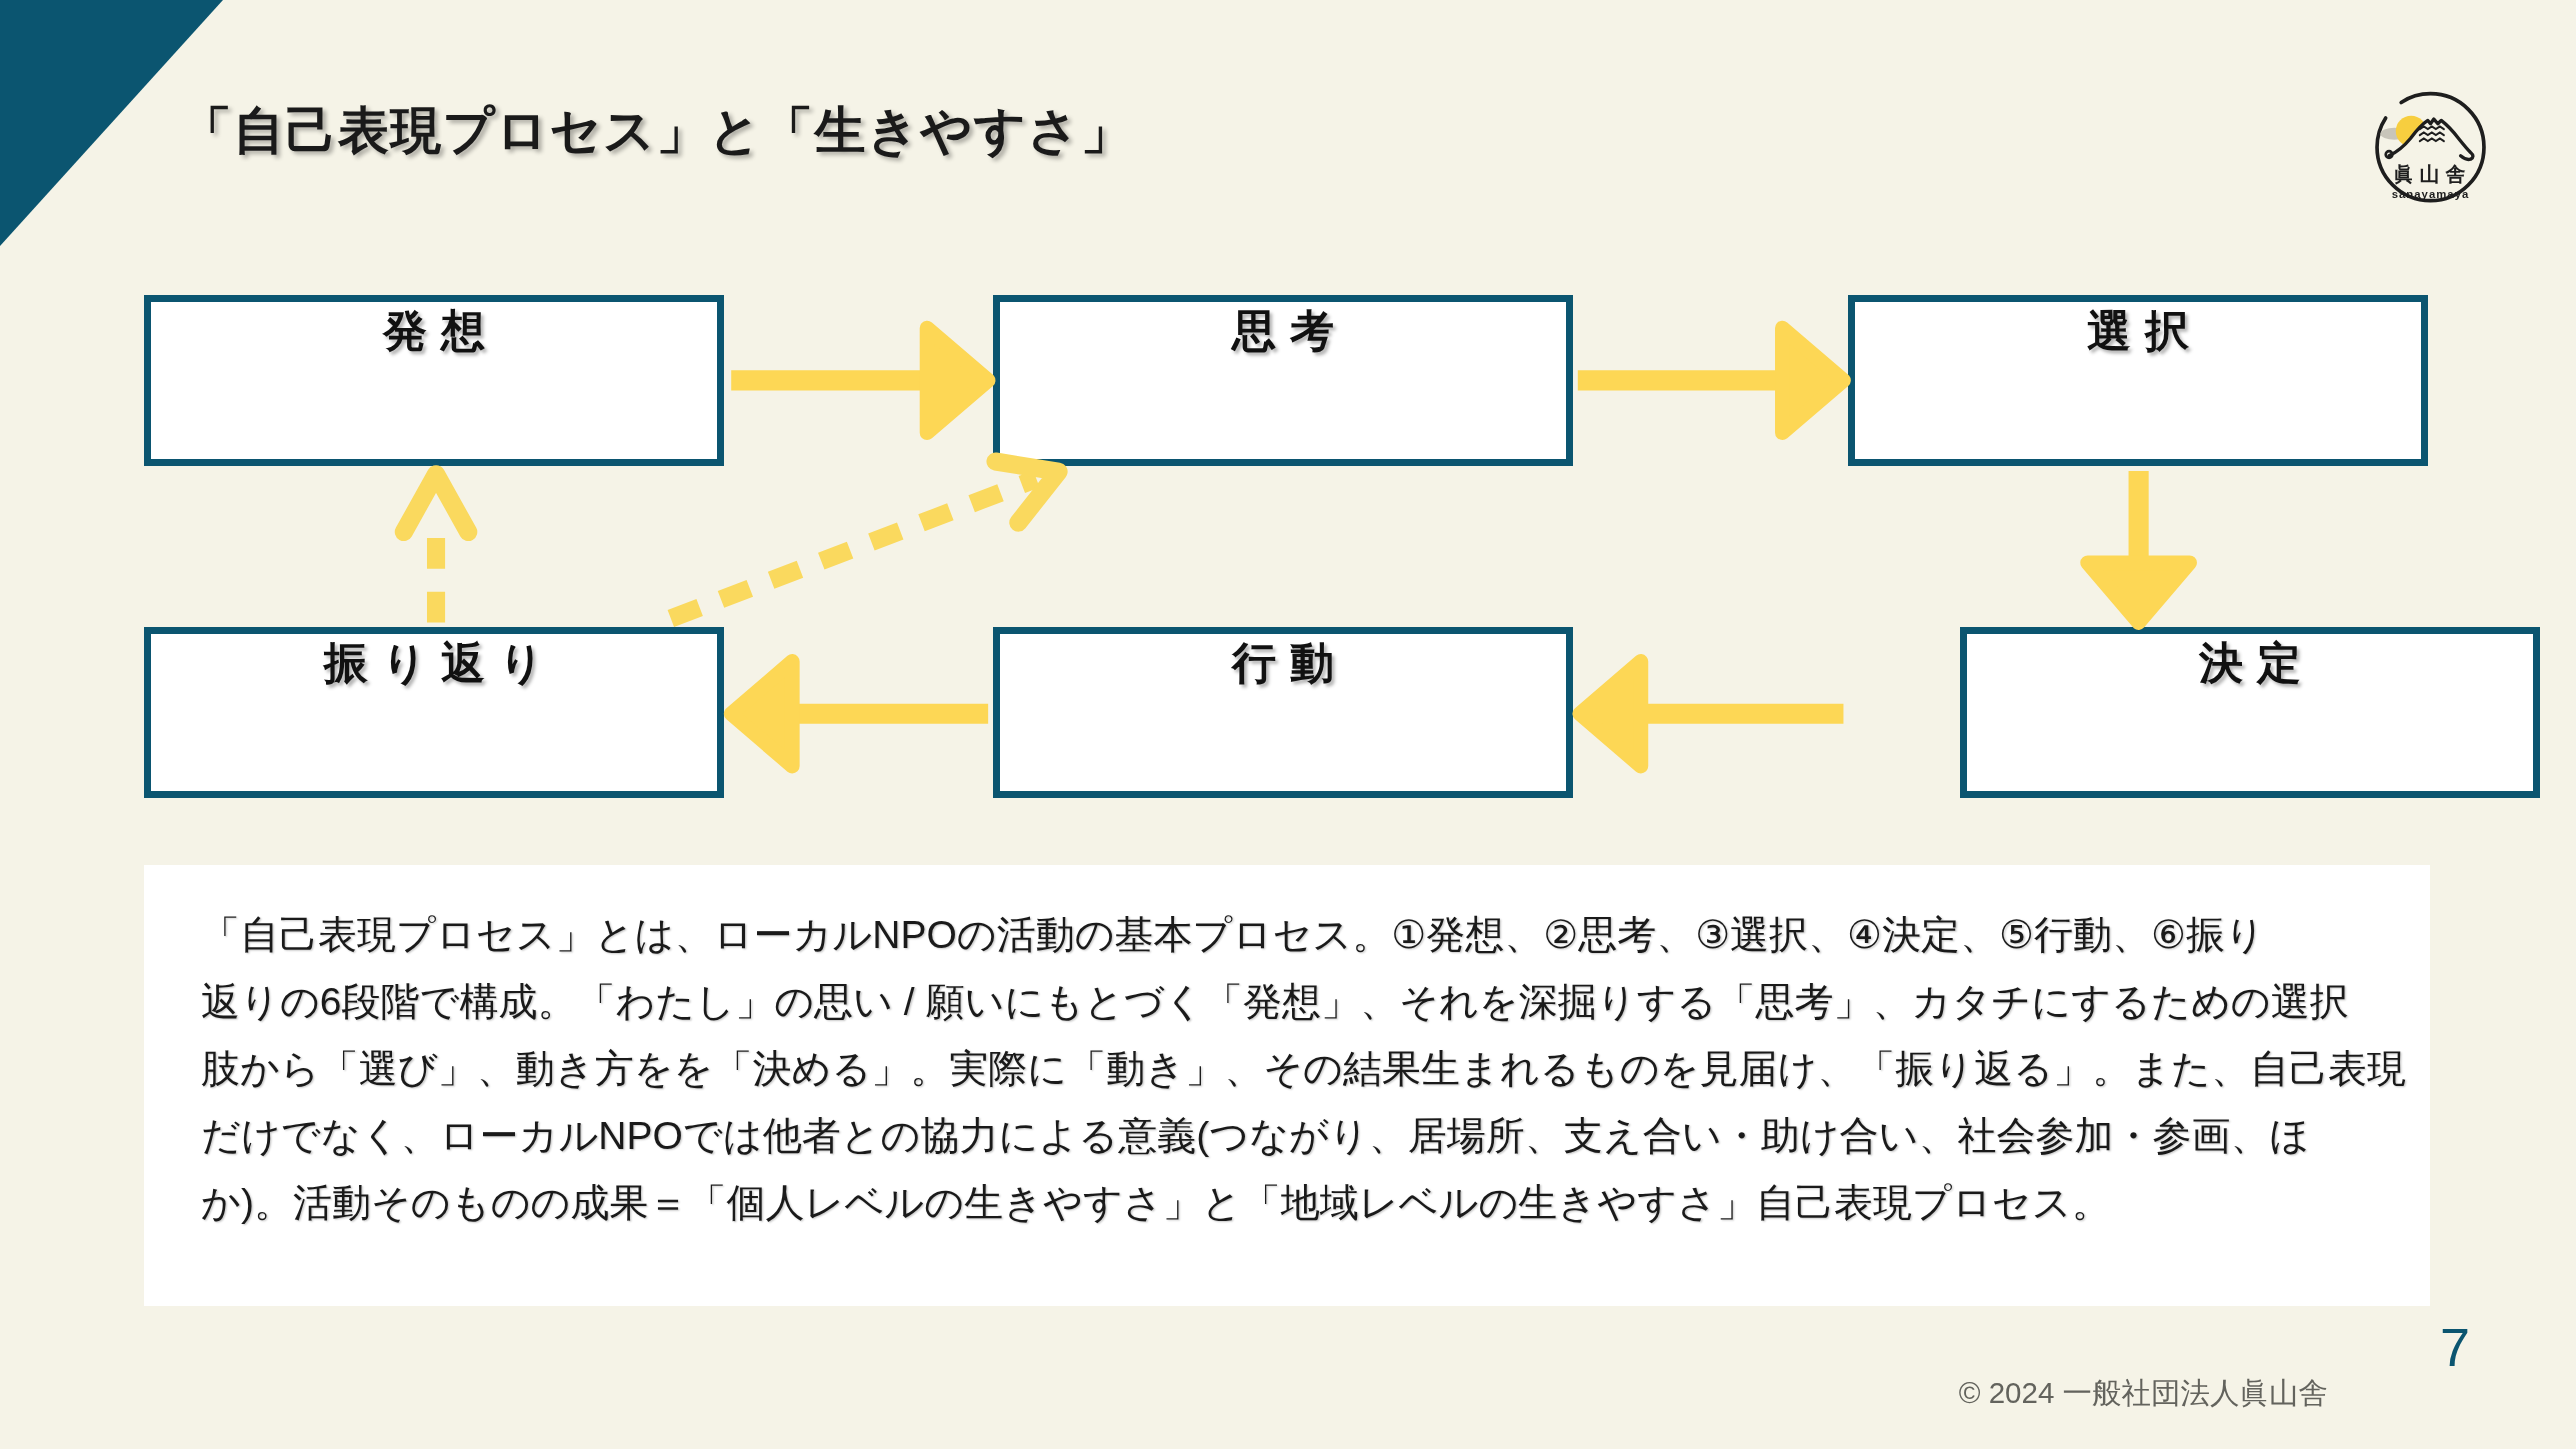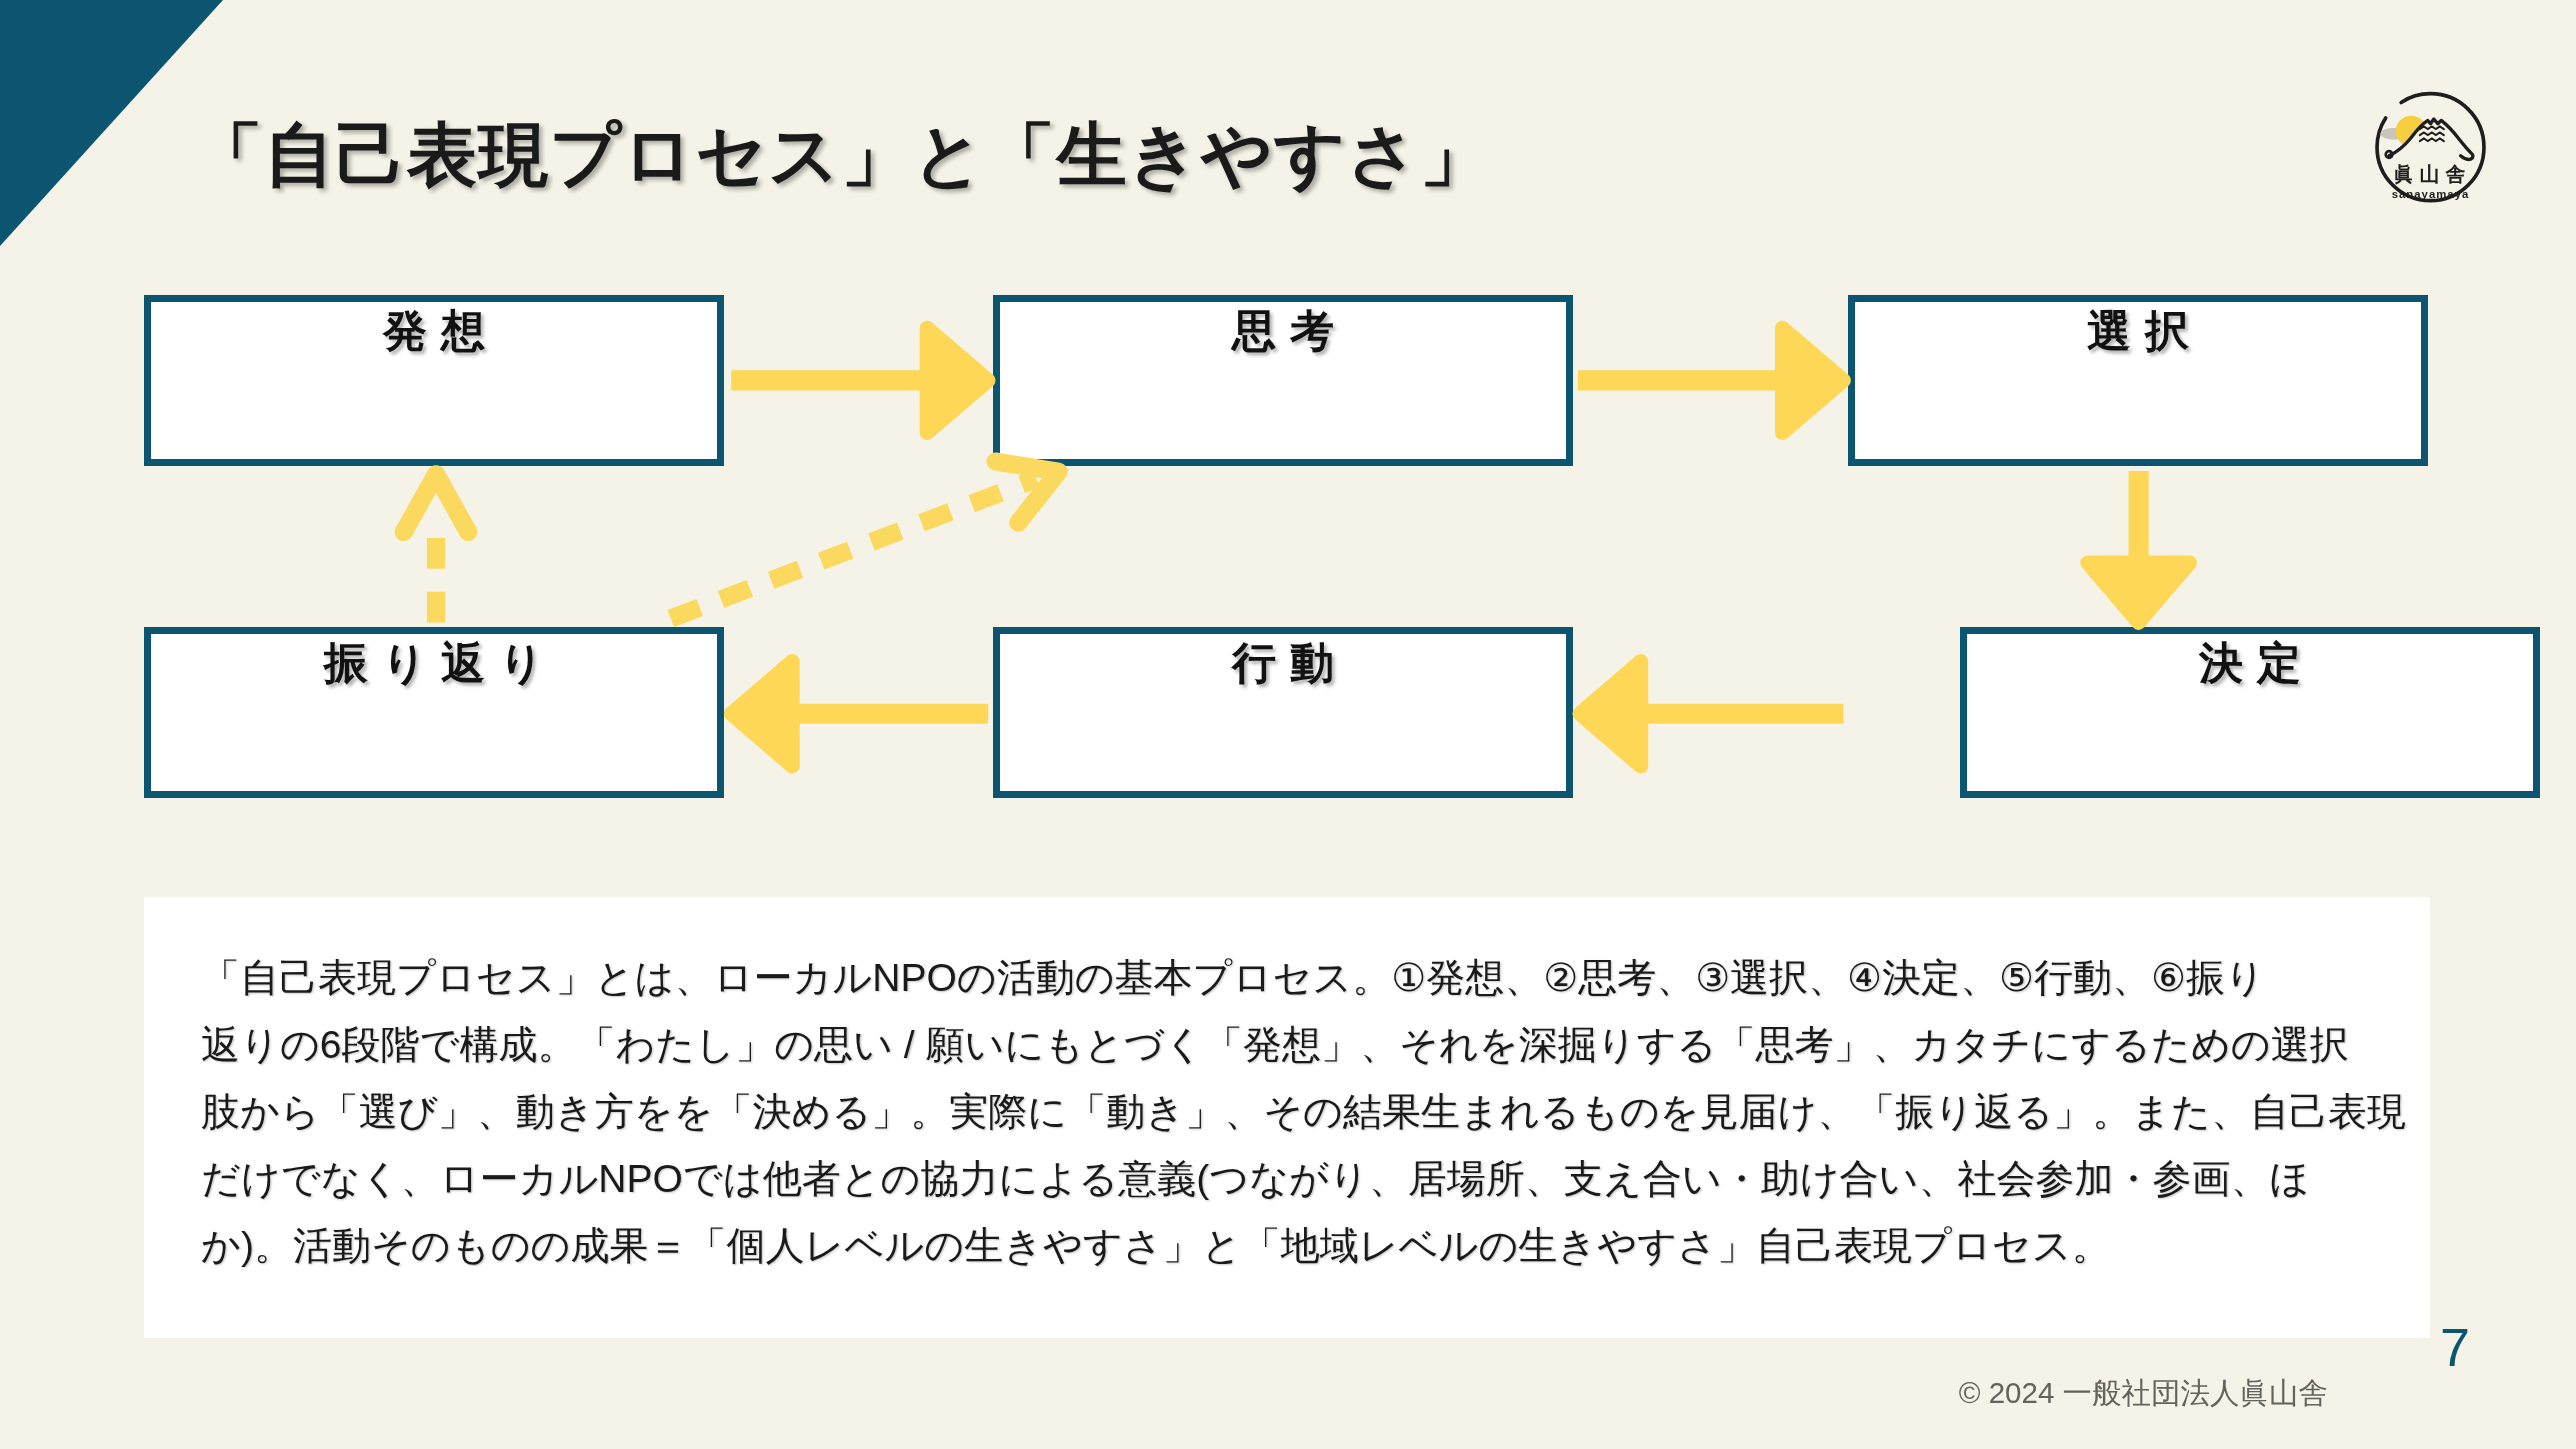--- a/index.html
+++ b/index.html
@@ -20,22 +20,22 @@
     font-family:"Liberation Sans","DejaVu Sans",sans-serif;
   }
   .corner-triangle{
     position:absolute;left:0;top:0;
     width:223px;height:246px;
     background:var(--teal);
     clip-path:polygon(0 0,100% 0,0 100%);
     z-index:1;
   }
   .title{
-    position:absolute;left:177px;top:93px;margin:16px;
-    font-size:70px;font-weight:800;color:var(--text);
+    position:absolute;left:177px;top:93px;margin:4px;
+    font-size:51px;font-weight:800;color:var(--text);
     letter-spacing:1.3px;white-space:nowrap;
     text-shadow:3.4px 3.4px 4px rgba(0,0,0,0.30);
     z-index:2;
   }
   .logo{position:absolute;left:2369px;top:85px;width:123px;height:127px;z-index:2;}
   .node{
     position:absolute;width:580px;height:171px;
     background:var(--white);
     border:7.4px solid var(--teal);
     box-sizing:border-box;
@@ -52,23 +52,22 @@
   .n-shikou{left:993px;top:295px;}
   .n-sentaku{left:1848px;top:295px;}
   .n-kettei{left:1960px;top:627px;}
   .n-koudou{left:993px;top:627px;}
   .n-furikaeri{left:144px;top:627px;}
   .arrows{position:absolute;left:0;top:0;width:2576px;height:1449px;z-index:3;pointer-events:none;}
   .textbox{
     position:absolute;left:144px;top:865px;width:2286px;height:441px;
     background:var(--white);
     box-sizing:border-box;
-    padding:47px 54px 0 57px;
+    padding:36px 54px 0 57px;
     z-index:2;
-    margin-top:32px;
   }
   .textbox p{
     margin:0;
     font-size:39px;line-height:67px;
     color:var(--text);
     white-space:nowrap;
     text-shadow:1.3px 1.3px 2px rgba(0,0,0,0.22);
   }
   .footer{
     position:absolute;left:0;top:1374px;width:2328px;

